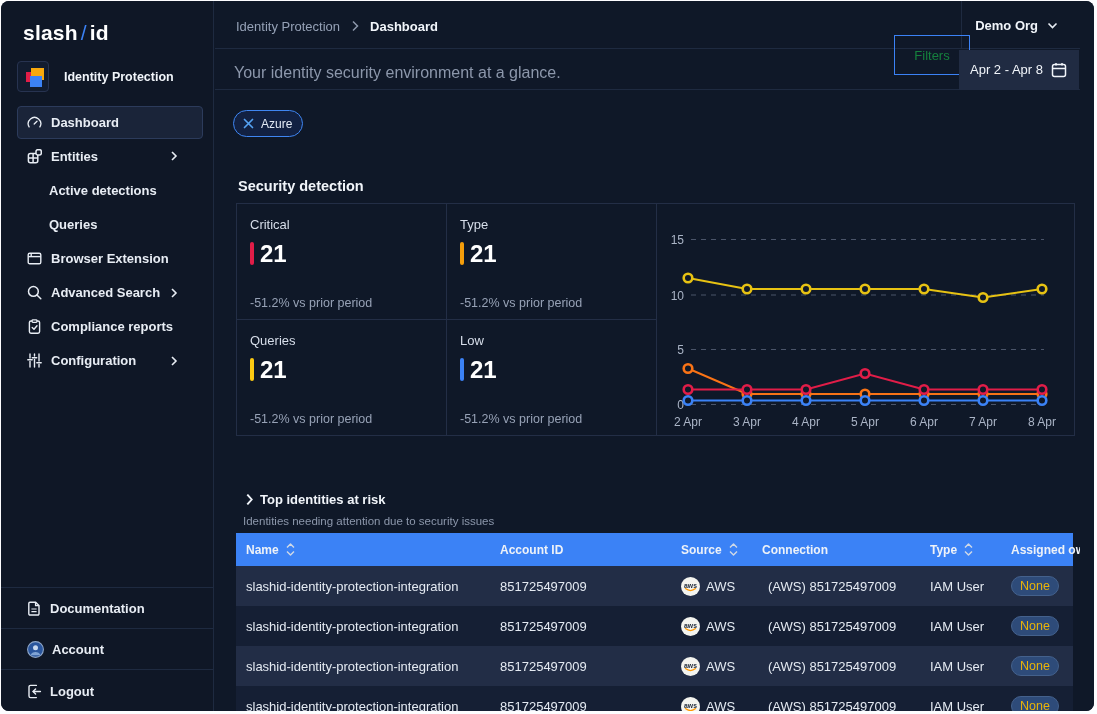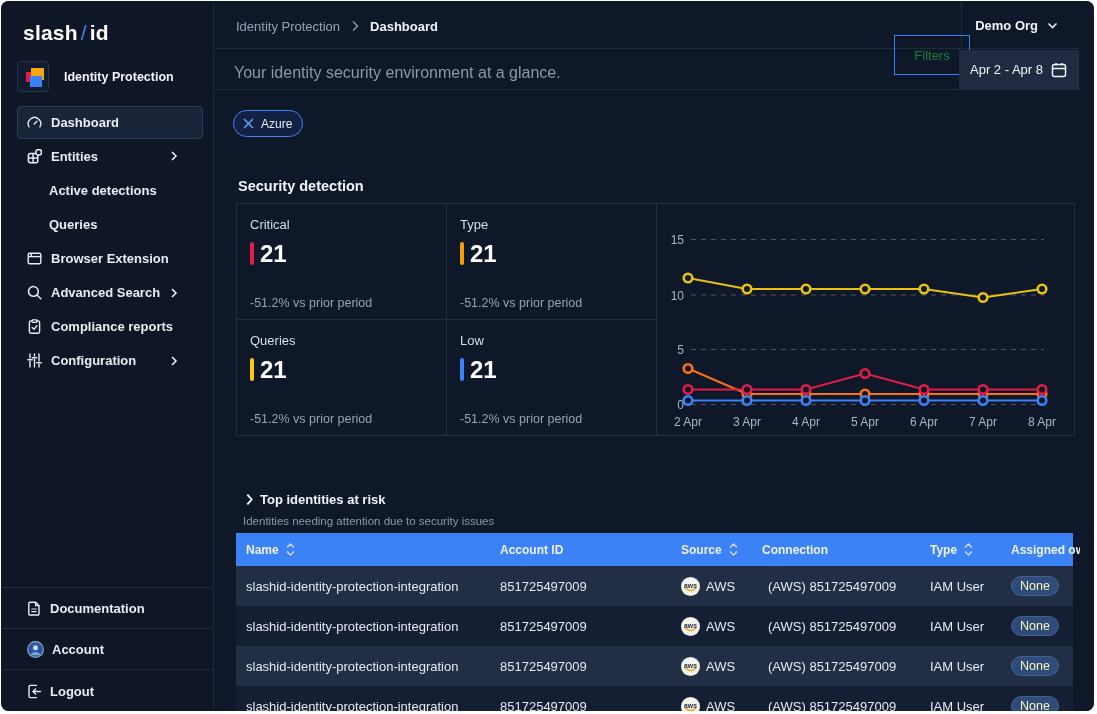--- a/index.html
+++ b/index.html
@@ -71,21 +71,21 @@
 .risksub { position:absolute; left:28px; top:514px; font-size:11.5px; color:#8c97ab; }
 .thead { position:absolute; left:21px; top:532px; width:837px; height:33px; background:#3b82f6; }
 .trow  { position:absolute; left:21px; width:837px; height:40px; white-space:nowrap; }
 .rowA { background:#222d46; }
 .rowB { background:#151f34; }
 .tc { position:absolute; top:0; height:100%; display:flex; align-items:center;
   color:#e4eaf2; font-size:13px; white-space:nowrap; }
 .th { font-weight:700; color:#eef2f8; font-size:12px; }
 .c1 { left:10px; } .c2 { left:264px; } .c3 { left:445px; } .c4 { left:532px; }
 .c5 { left:694px; } .c6 { left:775px; }
-.pill { background:#2e4b79; border:1px solid #44618c; color:#fef9c3; border-radius:11px; font-size:12.5px;
+.pill { background:#2e4b79; border:1px solid #44618c; color:#eab308; border-radius:11px; font-size:12.5px;
   padding:2px 8px; }
 .sort { margin-left:7px; }
 
 .scroll { position:absolute; right:0; top:0; width:14px; height:710px; background:#0f1828; }
 </style>
 </head>
 <body>
 <div class="app">
 
   <div class="side">

